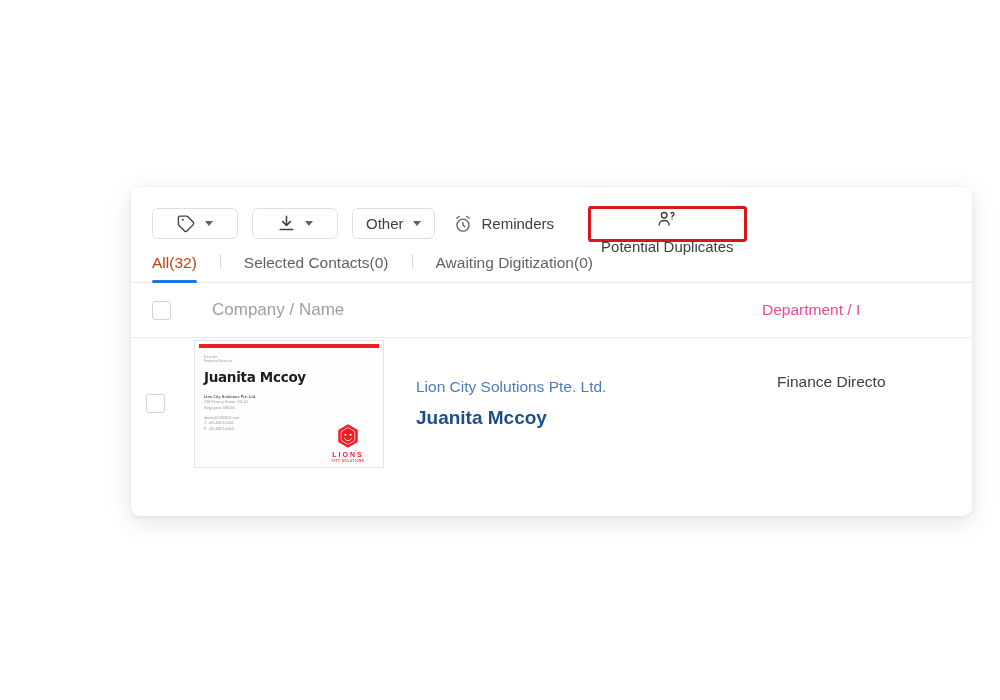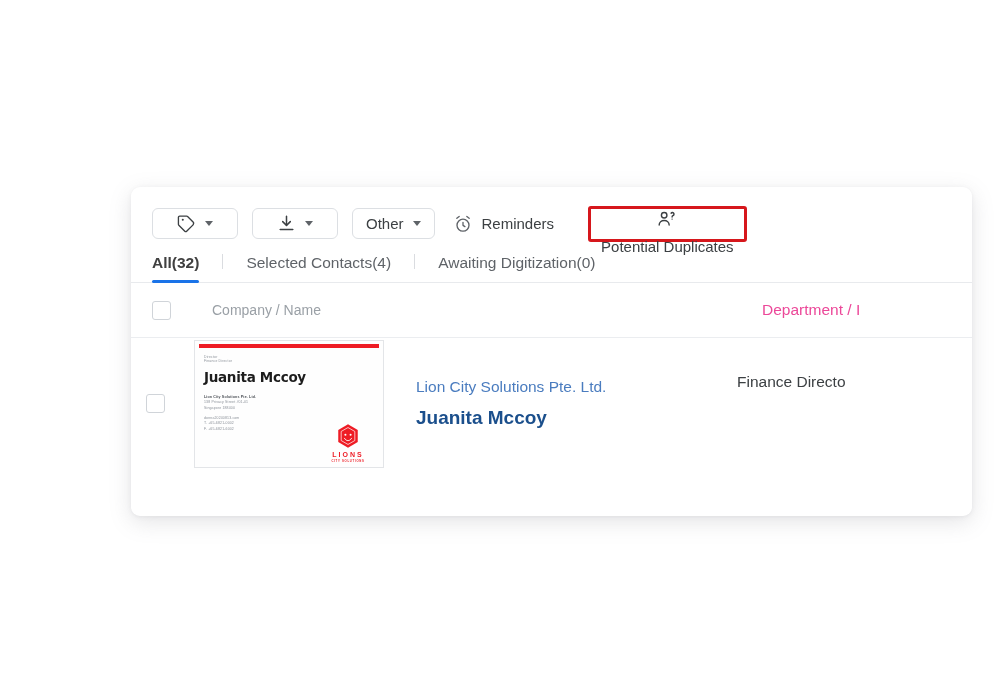--- a/index.html
+++ b/index.html
@@ -95,22 +95,22 @@
     box-sizing: border-box;
   }
   .tab {
     font-size: 15.5px;
     color: #5f6368;
     padding-bottom: 10px;
     cursor: pointer;
     position: relative;
   }
   .tab.active {
-    color: #404040;
-    font-weight: bold;
+    color: #c2410c;
+    font-weight: normal;
   }
   .tab.active::after {
     content: "";
     position: absolute;
     left: 0; right: 0;
     bottom: -1px;
     height: 3px;
     background: #1a73e8;
     border-radius: 2px;
   }
@@ -135,21 +135,21 @@
     width: 19px;
     height: 19px;
     border: 1px solid #d0d4d9;
     border-radius: 3px;
     background: #fff;
     box-sizing: border-box;
     cursor: pointer;
     flex: none;
   }
   .col-company {
-    font-size: 14px;
+    font-size: 17px;
     color: #9aa0a6;
     margin-left: 41px;
   }
   .col-dept-head {
     position: absolute;
     left: 631px;
     font-size: 15.5px;
     color: #ec4899;
     white-space: nowrap;
   }
@@ -176,21 +176,21 @@
   .person-name {
     font-size: 19px;
     font-weight: bold;
     color: #1b4f8c;
     margin-top: 11px;
     cursor: pointer;
     white-space: nowrap;
   }
   .col-dept-cell {
     position: absolute;
-    left: 606px;
+    left: 646px;
     top: 35px;
     font-size: 15.5px;
     color: #3c4043;
     white-space: nowrap;
   }
 
   
   .bizcard {
     position: absolute;
     left: 63px;
@@ -339,21 +339,21 @@
       <span class="lbl">Potential Duplicates</span>
     </div>
   </div>
 
   <div class="tabs">
     <div class="tab active">
       <span>All(32)</span>
     </div>
     <div class="tab-sep"></div>
     <div class="tab">
-      <span>Selected Contacts(4)</span>
+      <span>Selected Contacts(0)</span>
     </div>
     <div class="tab-sep"></div>
     <div class="tab">
       <span>Awaiting Digitization(0)</span>
     </div>
   </div>
 
   <div class="table-head">
     <div class="cbox"></div>
     <div class="col-company">Company / Name</div>

